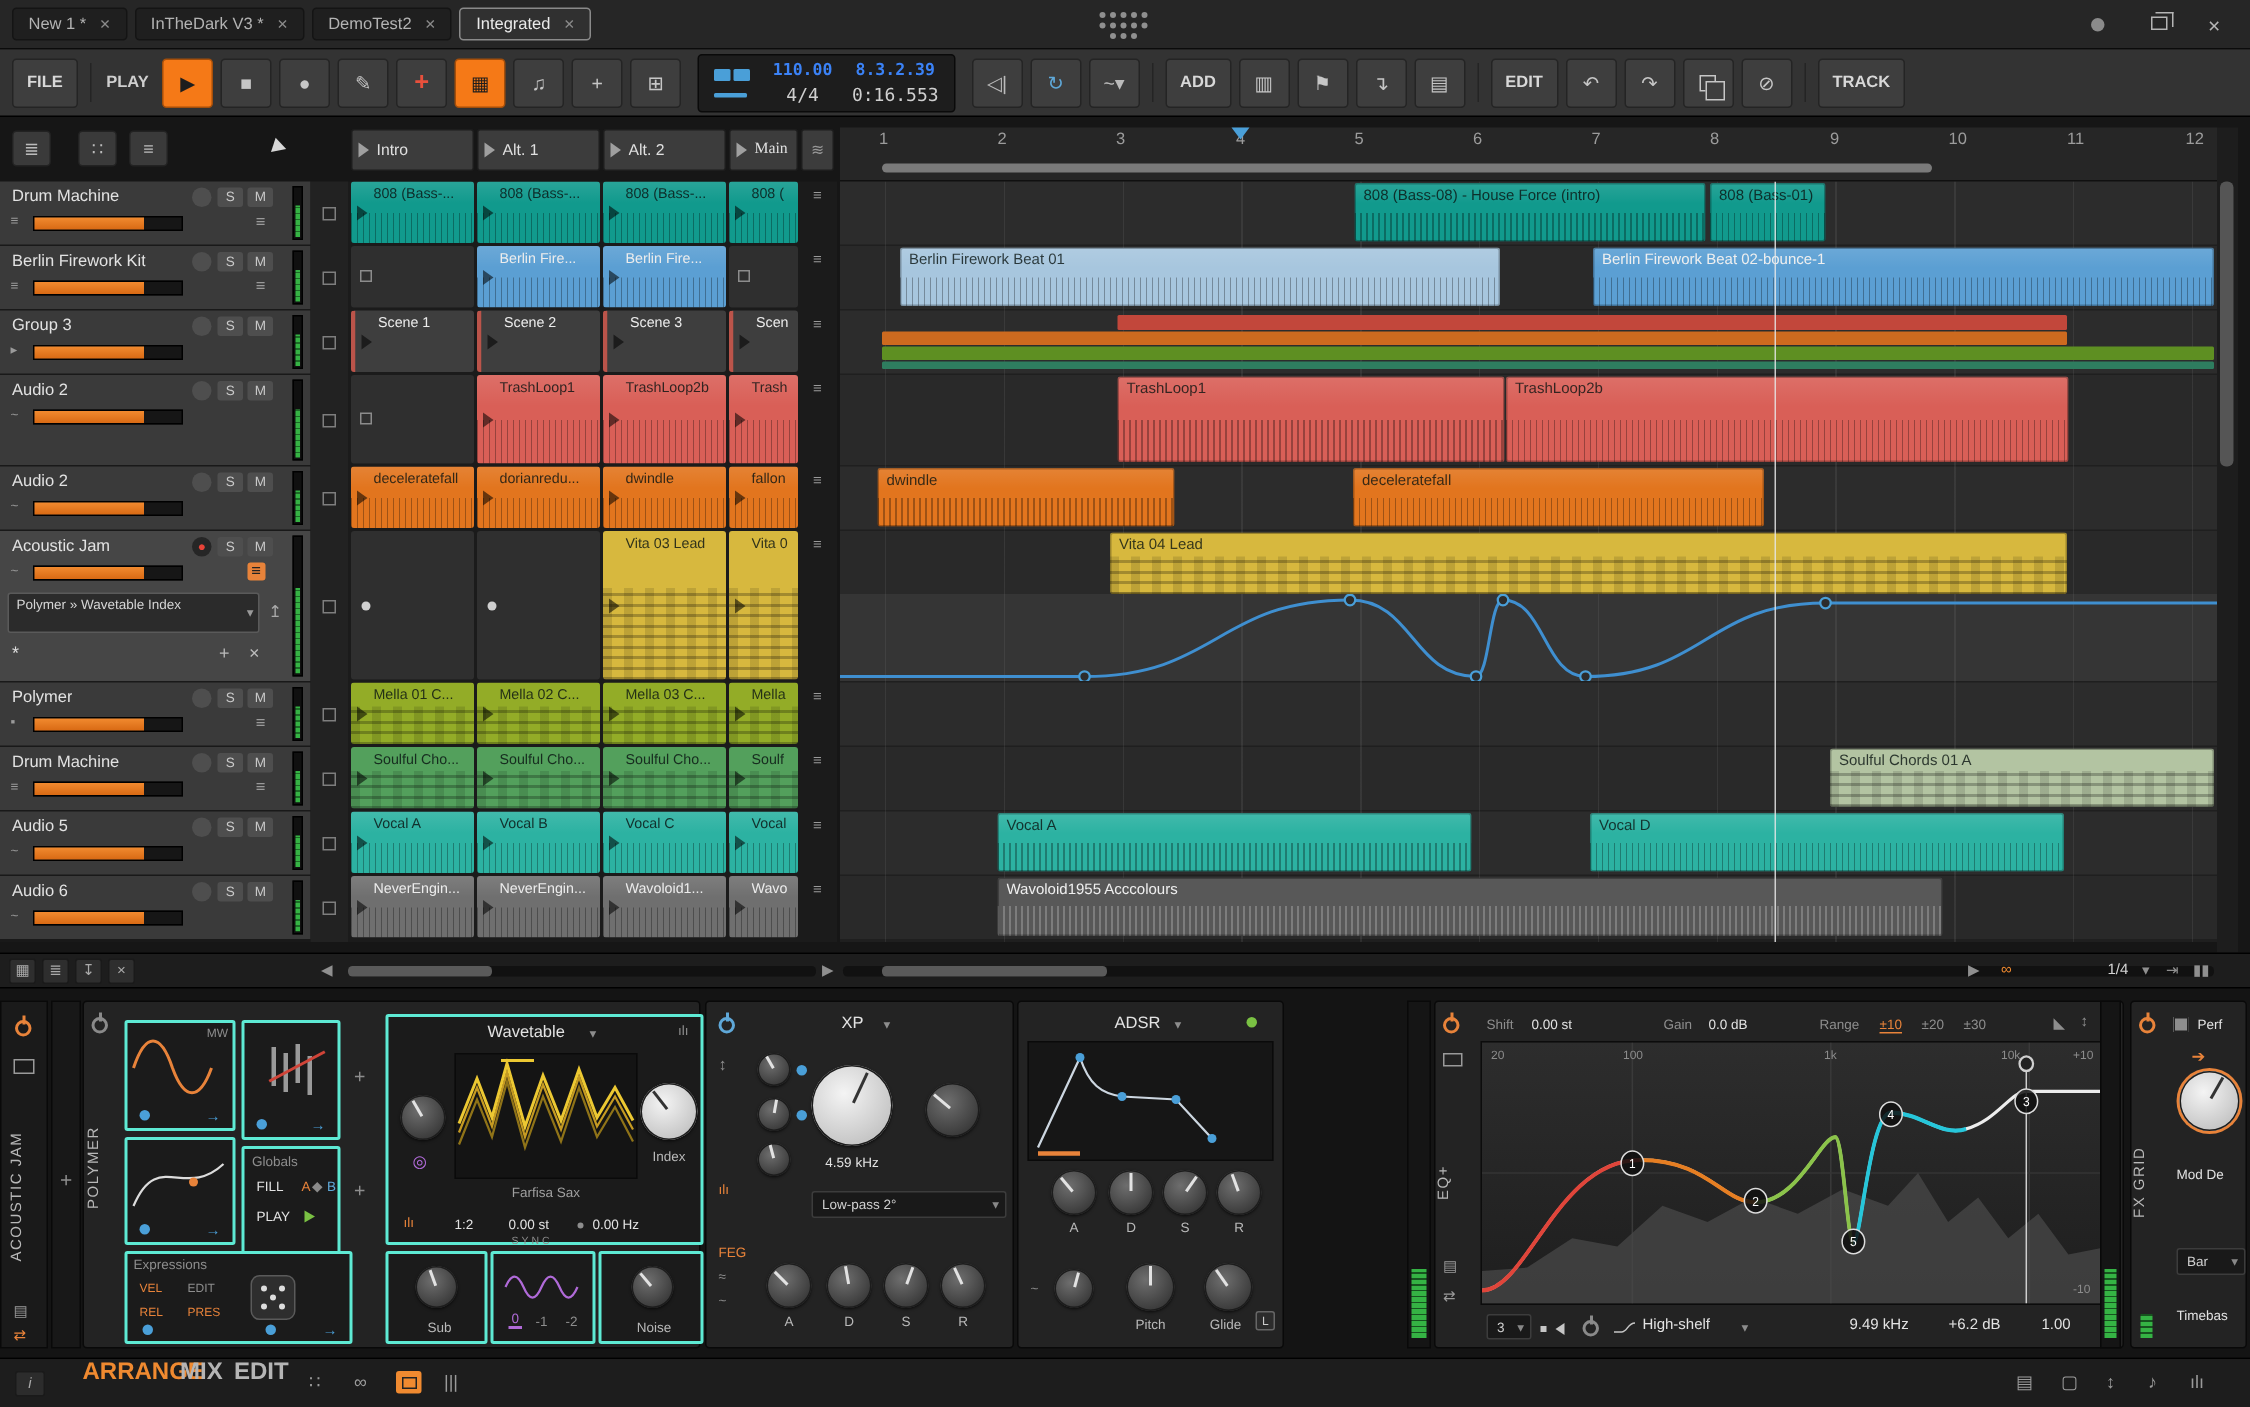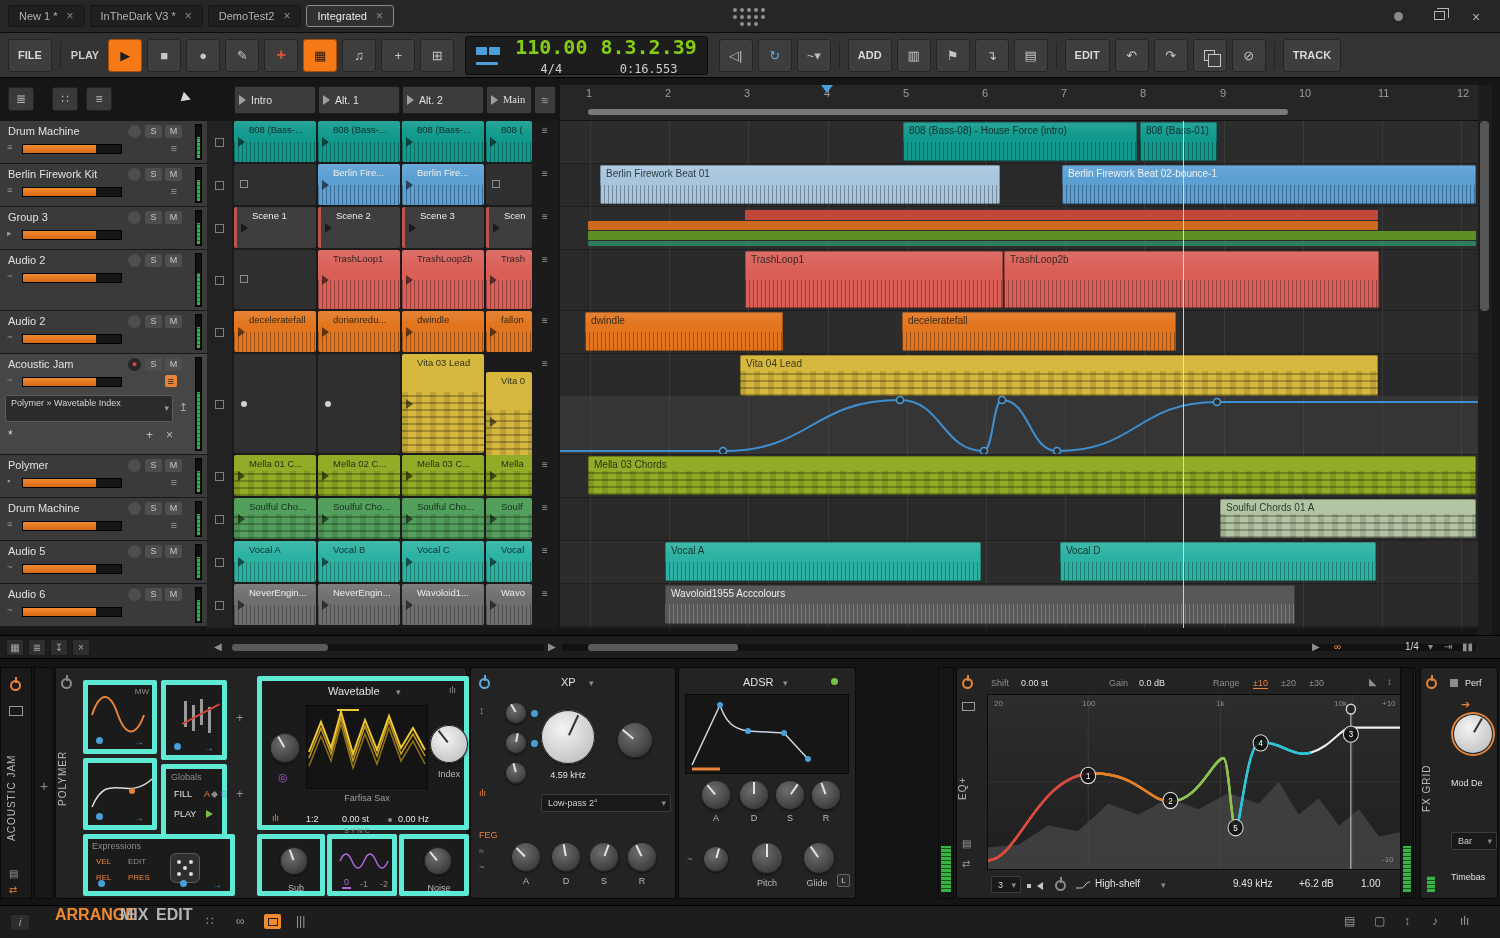--- a/index.html
+++ b/index.html
@@ -22,21 +22,21 @@
 .tb{height:33px;min-width:34px;background:#3e3e3e;border:1px solid #242424;border-radius:3px;display:flex;align-items:center;justify-content:center;color:#c6c6c6;font-size:13px;flex:0 0 auto}
 .tb.txt{padding:0 9px;font-size:11px;font-weight:bold;color:#d8d8d8}
 .tb.on{background:#f57917;border-color:#a44e0a;color:#1d1d1d}
 .tb.redp{color:#e8503c;font-size:17px;font-weight:bold}
 .sep{width:1px;height:26px;background:#242424;margin:0 3px;flex:0 0 auto}
 .plylbl{color:#cfcfcf;font-size:11px;font-weight:bold;margin:0 4px 0 2px}
 #transport{height:39px;background:#1d1d1d;border:1px solid #0a0a0a;border-radius:3px;display:flex;align-items:center;padding:0 10px;gap:13px;margin:0 6px;flex:0 0 auto}
 .tcol{display:flex;flex-direction:column;gap:3px}
 .tg{width:11px;height:8px;background:#4a9fd8;border-radius:1px;display:inline-block;margin-right:2px}
 .tgl{width:22px;height:3px;background:#4a9fd8;border-radius:1px;margin-top:2px}
-.numb{color:#84cc16;font-size:20px;font-weight:bold;font-family:"DejaVu Sans Mono",monospace}
+.numb{color:#3b82f6;font-size:11px;font-weight:bold;font-family:"DejaVu Sans Mono",monospace}
 .numw{color:#cfcfcf;font-size:12px;text-align:center;font-family:"DejaVu Sans Mono",monospace}
 .ic{color:#bbb}
 .blueic{color:#5fa8d8}
 .cpy{position:relative;width:11px;height:11px;border:1px solid #c6c6c6}
 .cpy::after{content:"";position:absolute;left:3px;top:3px;width:11px;height:11px;border:1px solid #c6c6c6;background:#3e3e3e}
 
 #tracktools{position:absolute;left:0;top:85px;width:207px;height:31px}
 .hbtn{position:absolute;top:2px;width:26px;height:24px;background:#3a3a3a;border:1px solid #222;border-radius:3px;color:#bbb;font-size:12px;text-align:center;line-height:23px}
 .cursor{position:absolute;width:0;height:0;border-left:9px solid #d8d8d8;border-top:5px solid transparent;border-bottom:5px solid transparent;transform:rotate(18deg)}
 #tracks{position:absolute;left:0;top:121px;width:207px;height:507px;background:#191919}
@@ -103,21 +103,21 @@
 
 #hzone{position:absolute;left:0;top:635px;width:100%;height:23px;background:#1d1d1d;border-top:1px solid #000}
 .hic{position:absolute;top:3px;width:18px;height:17px;background:#2e2e2e;border:1px solid #1a1a1a;border-radius:2px;color:#aaa;font-size:10px;text-align:center;line-height:16px}
 .sctrack{position:absolute;top:8px;height:7px;background:#111;border-radius:3px}
 .scthumb{position:absolute;top:0;height:7px;background:#5a5a5a;border-radius:3px}
 .harr{position:absolute;top:5px;color:#8f8f8f;font-size:10px}
 .zlab{position:absolute;top:5px;color:#d5d5d5;font-size:10px}
 
 #devpanel{position:absolute;left:0;top:658px;width:100%;height:247px;background:#141414;border-top:1px solid #000}
 .dev{position:absolute;top:8px;height:232px;background:#232323;border:1px solid #090909;border-radius:3px}
-.cell{position:absolute;background:#1b1b1b;border:5px solid #5eead4;border-radius:2px}
+.cell{position:absolute;background:#1b1b1b;border:2px solid #5eead4;border-radius:2px}
 .vtext{position:absolute;writing-mode:vertical-rl;transform:rotate(180deg);letter-spacing:1px;color:#b8b8b8;font-size:10px;text-align:center}
 .pwr{position:absolute;width:11px;height:11px;border:2px solid #e8833a;border-radius:50%}
 .pwr::after{content:"";position:absolute;left:50%;top:-5px;width:2px;height:6px;margin-left:-1px;background:#e8833a}
 .pwr.blue{border-color:#5fa8d8}.pwr.blue::after{background:#5fa8d8}
 .pwr.gray{border-color:#8a8a8a}.pwr.gray::after{background:#8a8a8a}
 .knob{position:absolute;border-radius:50%;background:radial-gradient(circle at 40% 35%,#6e6e6e,#3b3b3b 72%);box-shadow:inset 0 0 0 1px #1c1c1c,0 1px 2px rgba(0,0,0,.6)}
 .knob::after{content:"";position:absolute;left:50%;top:6%;width:2px;height:40%;margin-left:-1px;background:#e2e2e2;transform-origin:50% 112%;transform:rotate(var(--r,0deg))}
 .knob.white{background:radial-gradient(circle at 40% 35%,#f4f4f4,#c6c6c6 72%)}
 .knob.white::after{background:#333}
 .dlab{position:absolute;font-size:9px;color:#b9b9b9;text-align:center}
@@ -503,21 +503,21 @@
       <div class="lcell empty" style="left: 2px; top: 233px; width: 82px; height: 99px;">
         <i class="dotm"></i>
       </div>
       <div class="lcell empty" style="left: 86px; top: 233px; width: 82px; height: 99px;">
         <i class="dotm"></i>
       </div>
       <div class="lcell tx-notes" style="left: 170px; top: 233px; width: 82px; height: 99px; background-color: rgb(215, 184, 62);">
         <span class="tri"></span>
         <span class="lbl">Vita 03 Lead</span>
       </div>
-      <div class="lcell tx-notes" style="left: 254px; top: 233px; width: 46px; height: 99px; background-color: rgb(215, 184, 62); margin-top: 18px;">
+      <div class="lcell tx-notes" style="left: 254px; top: 233px; width: 46px; height: 99px; background-color: rgb(215, 184, 62);">
         <span class="tri"></span>
         <span class="lbl">Vita 0</span>
       </div>
       <div class="striprow" style="left: 302px; top: 233px; width: 22px; height: 99px;">≡</div>
       <div class="lcell tx-notes" style="left: 2px; top: 334px; width: 82px; height: 41px; background-color: rgb(147, 172, 39);">
         <span class="tri"></span>
         <span class="lbl">Mella 01 C...</span>
       </div>
       <div class="lcell tx-notes" style="left: 86px; top: 334px; width: 82px; height: 41px; background-color: rgb(147, 172, 39);">
         <span class="tri"></span>
@@ -637,23 +637,20 @@
         <span class="lbl">TrashLoop2b</span>
       </div>
       <div class="aclip tx-wave" style="left: 25px; top: 191px; width: 198px; height: 39px; background-color: rgb(226, 117, 30);">
         <span class="lbl">dwindle</span>
       </div>
       <div class="aclip tx-wave" style="left: 342px; top: 191px; width: 274px; height: 39px; background-color: rgb(226, 117, 30);">
         <span class="lbl">deceleratefall</span>
       </div>
       <div class="aclip tx-notes" style="left: 180px; top: 234px; width: 638px; height: 41px; background-color: rgb(215, 184, 62);">
         <span class="lbl">Vita 04 Lead</span>
-      </div>
-      <div class="aclip tx-notes" style="left: 28px; top: 335px; width: 888px; height: 39px; background-color: rgb(147, 172, 39);">
-        <span class="lbl">Mella 03 Chords</span>
       </div>
       <div class="aclip tx-notes" style="left: 660px; top: 378px; width: 256px; height: 39px; background-color: rgb(179, 196, 162);">
         <span class="lbl">Soulful Chords 01 A</span>
       </div>
       <div class="aclip tx-wave" style="left: 105px; top: 421px; width: 316px; height: 39px; background-color: rgb(44, 178, 162);">
         <span class="lbl">Vocal A</span>
       </div>
       <div class="aclip tx-wave" style="left: 500px; top: 421px; width: 316px; height: 39px; background-color: rgb(44, 178, 162);">
         <span class="lbl">Vocal D</span>
       </div>

